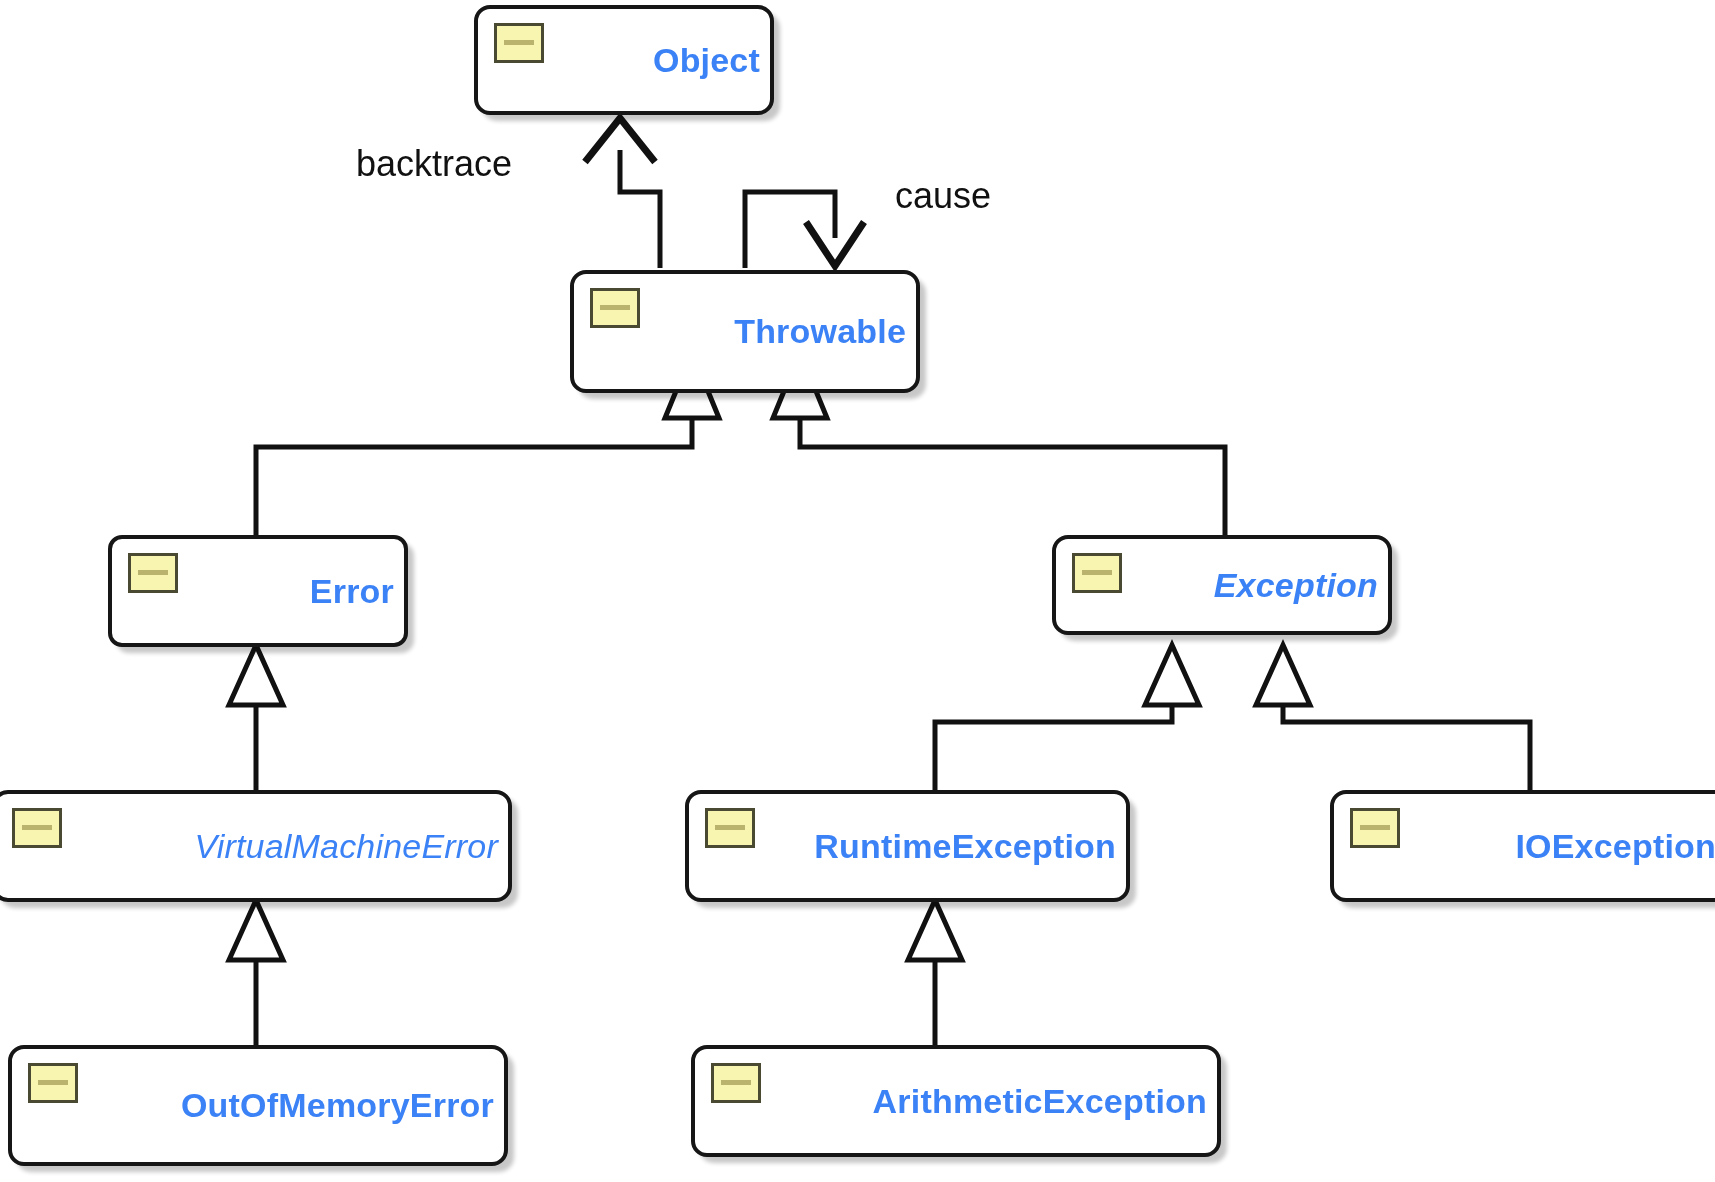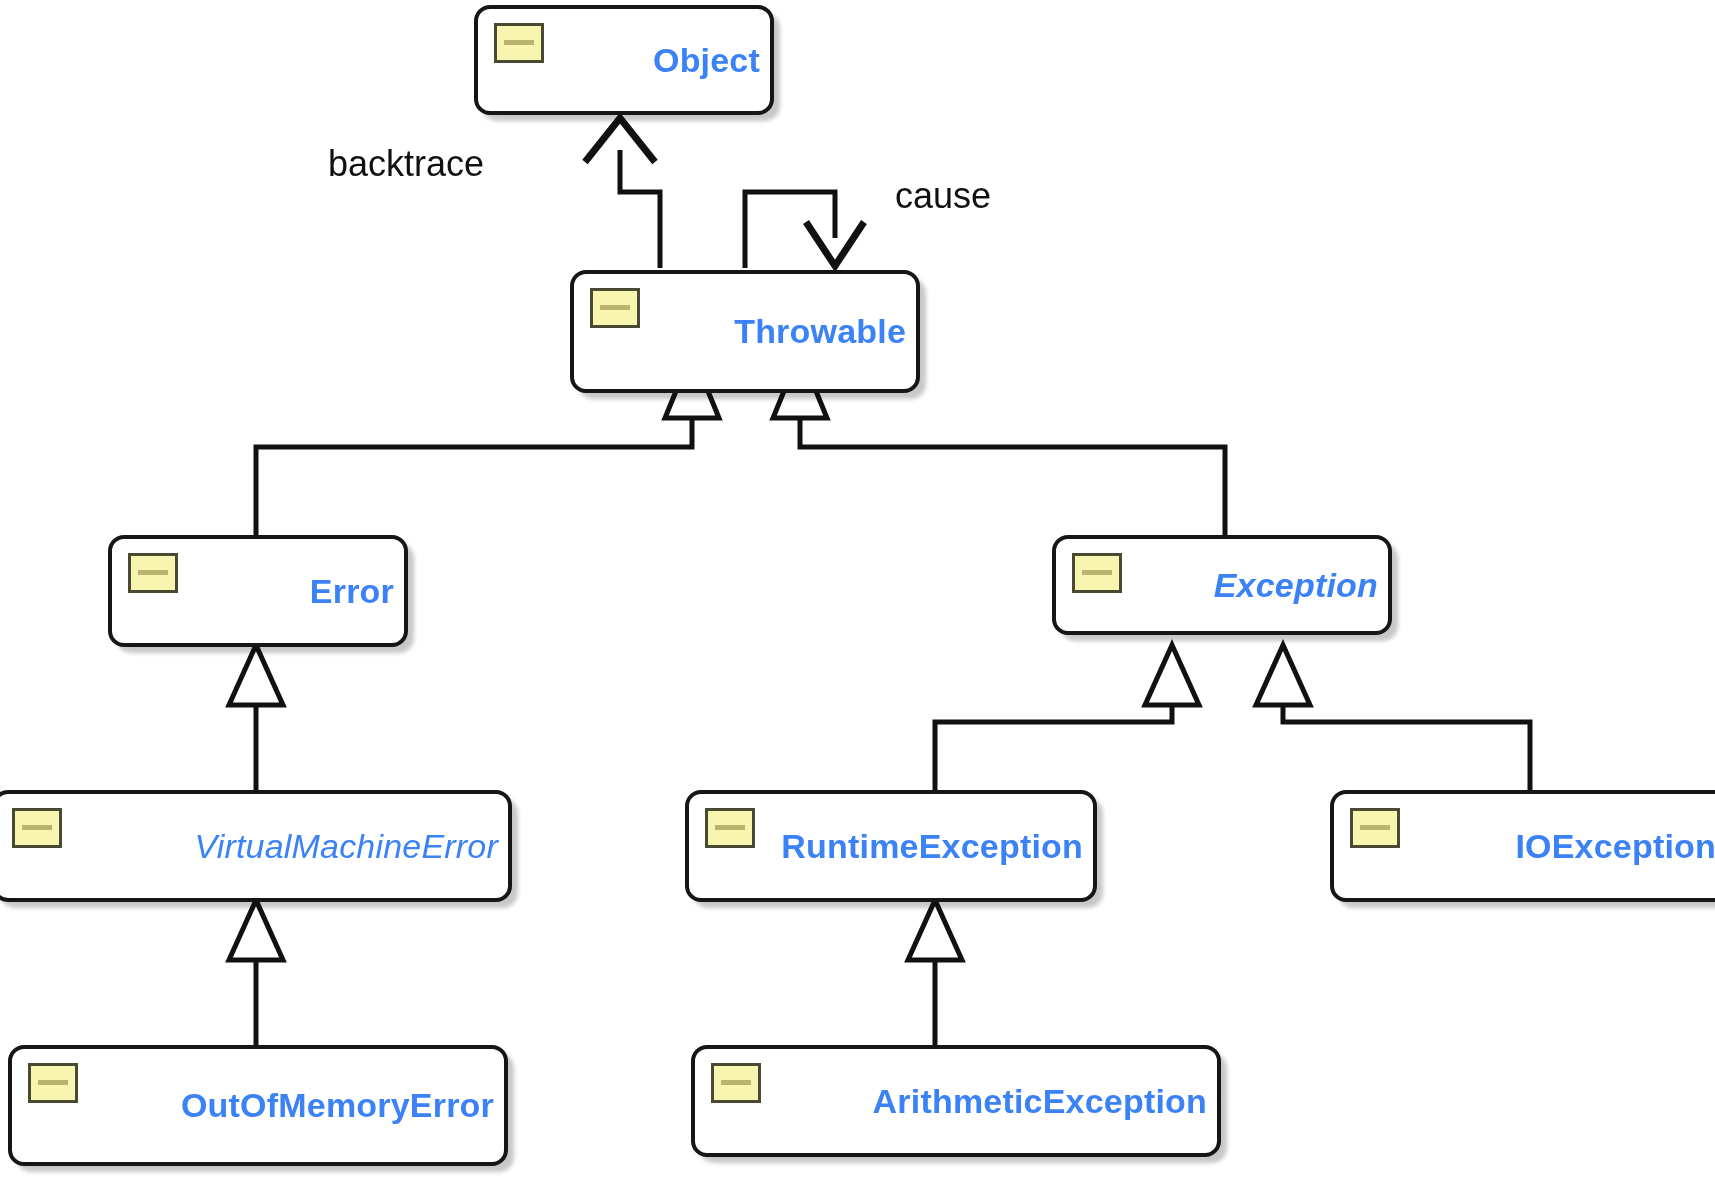--- a/index.html
+++ b/index.html
@@ -163,42 +163,42 @@
     <span class="class-name">Object</span>
   </div>
 
   <div class="class-box" style="left:570px; top:270px; width:350px; height:123px;">
     <span class="class-icon">
         <span class="icon-bar"></span>
       </span>
     <span class="class-name">Throwable</span>
   </div>
 
-  <div class="class-box" style="left:108px; top:535px; width:300px; height:112px;">
+  <div class="class-box" style="left:108px; top:535px; width:300px; height:112px;border-radius:14px;">
     <span class="class-icon">
         <span class="icon-bar"></span>
       </span>
     <span class="class-name">Error</span>
   </div>
 
   <div class="class-box" style="left:1052px; top:535px; width:340px; height:100px;font-style:italic;">
     <span class="class-icon">
         <span class="icon-bar"></span>
       </span>
     <span class="class-name">Exception</span>
   </div>
 
   <div class="class-box" style="left:-8px; top:790px; width:520px; height:112px;">
     <span class="class-icon">
         <span class="icon-bar"></span>
       </span>
     <span class="class-name abstract">VirtualMachineError</span>
   </div>
 
-  <div class="class-box" style="left:685px; top:790px; width:412px; height:112px;">
+  <div class="class-box" style="left:685px; top:790px; width:445px; height:112px;">
     <span class="class-icon">
         <span class="icon-bar"></span>
       </span>
     <span class="class-name">RuntimeException</span>
   </div>
 
   <div class="class-box" style="left:1330px; top:790px; width:400px; height:112px;">
     <span class="class-icon">
         <span class="icon-bar"></span>
       </span>
@@ -212,17 +212,17 @@
     <span class="class-name">OutOfMemoryError</span>
   </div>
 
   <div class="class-box" style="left:668px; top:1045px; width:530px; height:112px;margin-left:23px;">
     <span class="class-icon">
         <span class="icon-bar"></span>
       </span>
     <span class="class-name">ArithmeticException</span>
   </div>
 
-  <div class="edge-label" style="left:328px; top:143px;">backtrace</div>
+  <div class="edge-label" style="left:356px; top:143px;">backtrace</div>
 
   <div class="edge-label" style="left:895px; top:175px;">cause</div>
 
 </div>
 
 </body></html>

